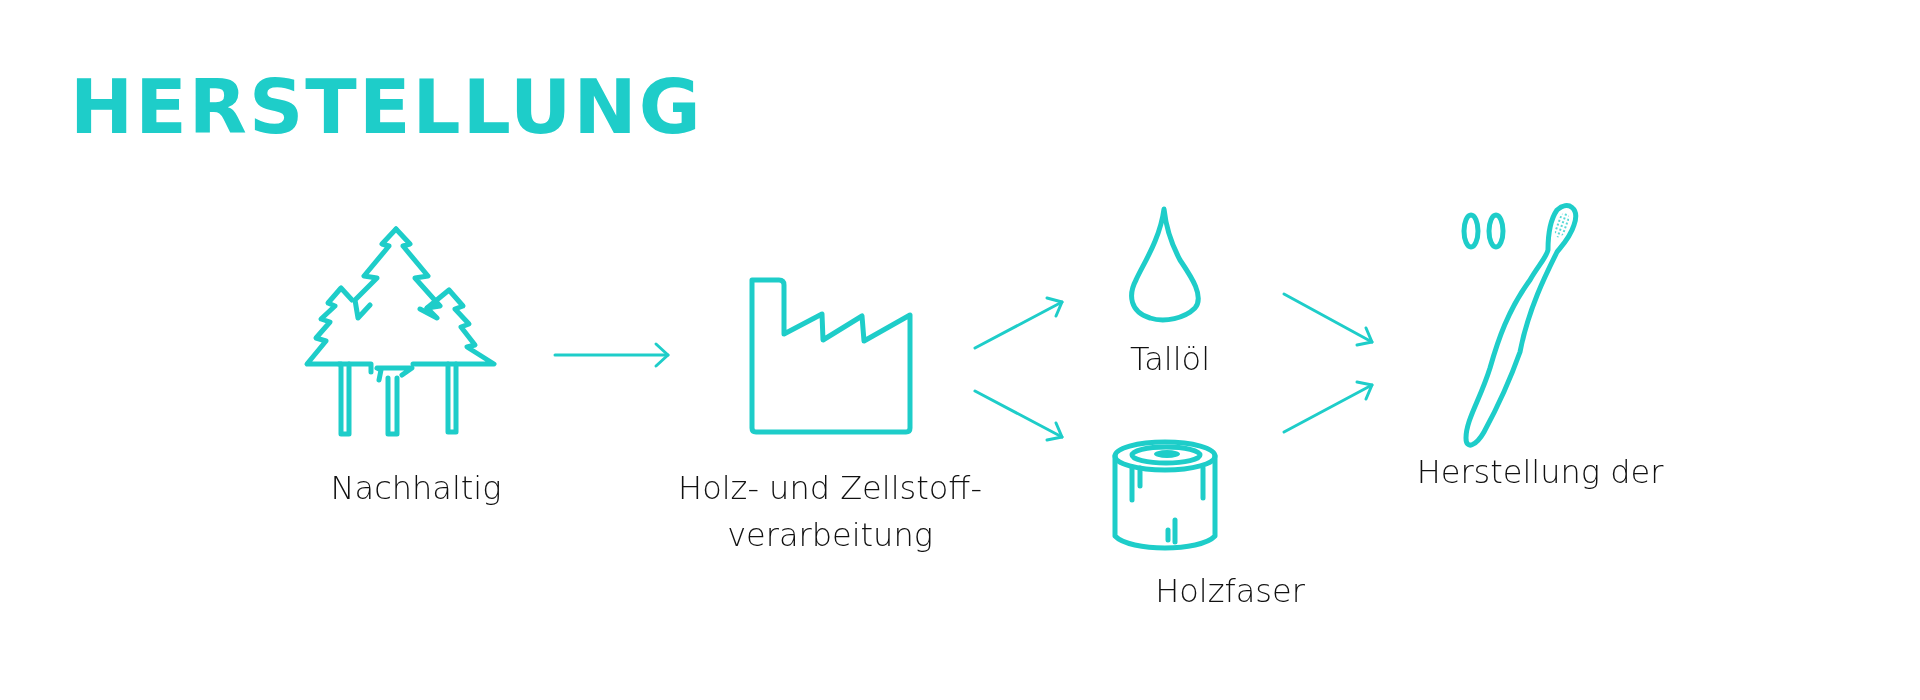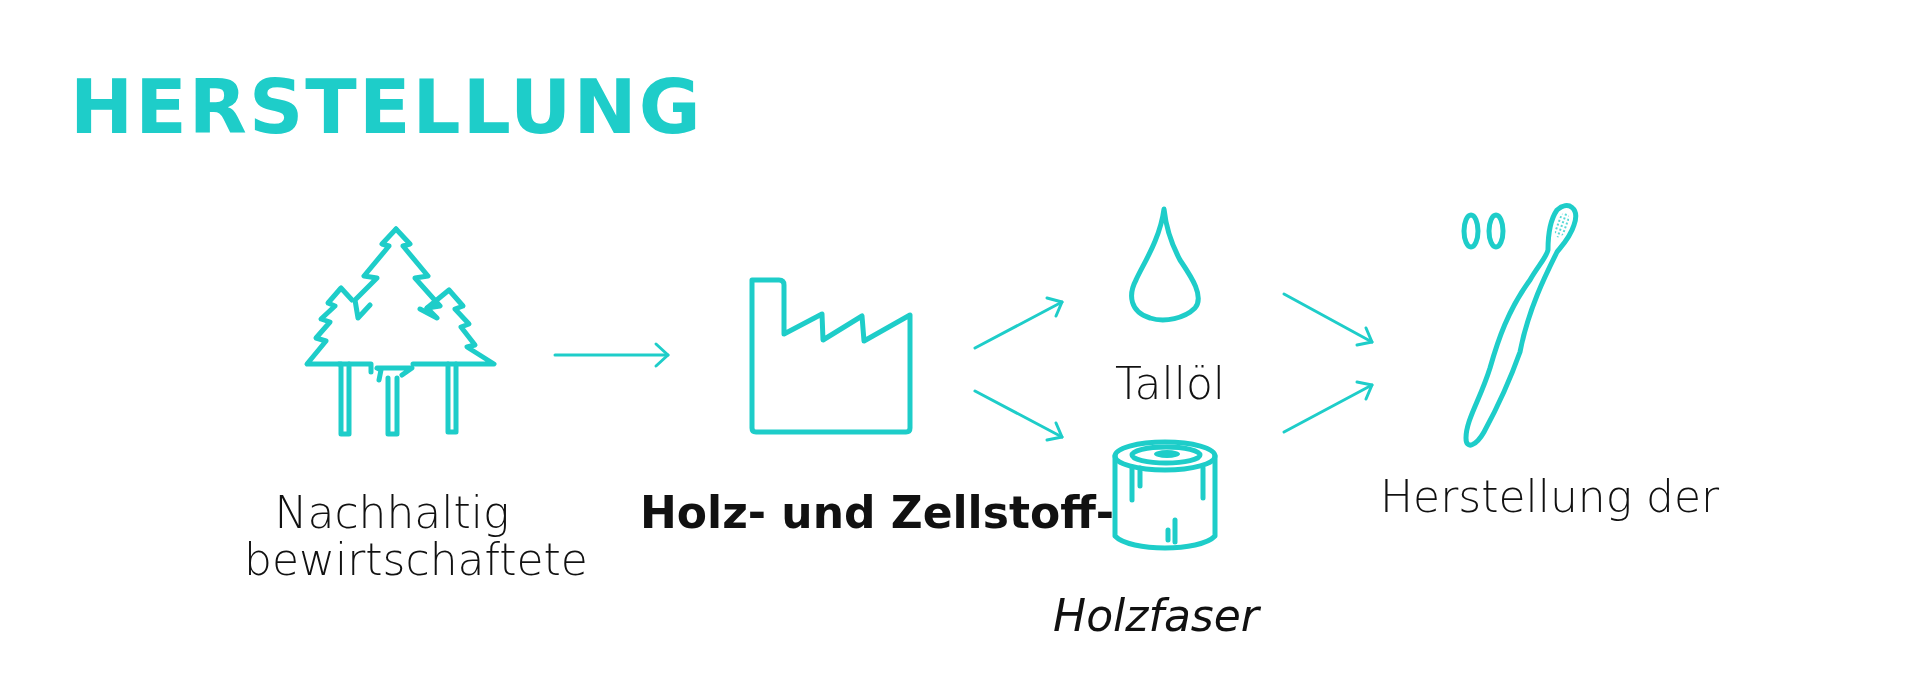--- a/index.html
+++ b/index.html
@@ -4,21 +4,21 @@
 <style>
   html, body { margin: 0; padding: 0; background: #ffffff; }
   body { width: 1920px; height: 700px; position: relative; overflow: hidden;
          font-family: "Liberation Sans", "DejaVu Sans", sans-serif; }
   .title { position: absolute; left: 70px; top: 70px; margin: 0;
            font-family: "DejaVu Sans", "Liberation Sans", sans-serif;
            font-weight: 900; font-size: 74px; letter-spacing: 2px;
            color: #1ecdc9; line-height: 1; transform: scaleX(1.02); transform-origin: left; }
   .label { position: absolute; text-align: center; color: #111111;
            font-family: "DejaVu Sans", sans-serif; font-weight: 300;
-           font-size: 44px; line-height: 47px; white-space: nowrap; margin-top: 24px; }
+           font-size: 32px; line-height: 47px; white-space: nowrap; }
   .label span { display: block; }
   svg.icons { position: absolute; left: 0; top: 0; }
   .st { fill: none; stroke: #1ecdc9; stroke-width: 5; stroke-linecap: round; stroke-linejoin: round; }
   .ar { fill: none; stroke: #1ecdc9; stroke-width: 3; stroke-linecap: round; stroke-linejoin: round; }
 </style>
 </head>
 <body>
 
 <h1 class="title">HERSTELLUNG</h1>
 
@@ -85,32 +85,32 @@
         <circle cx="2" cy="2" r="1" fill="#1ecdc9"></circle>
       </pattern>
     </defs>
     <ellipse class="st" cx="1471" cy="231" rx="7" ry="16" stroke-width="4" fill="url(#dots)"></ellipse>
     <ellipse class="st" cx="1496" cy="231" rx="7" ry="16" stroke-width="4" fill="url(#dots)"></ellipse>
     <path class="st" d="M1557 210 C1568 200 1580 208 1574 225 C1570 238 1560 248 1557 252 C1546 274 1528 310 1520 352 C1510 380 1496 410 1484 432 C1476 446 1466 450 1466 438 C1466 420 1480 400 1490 368 C1498 340 1508 310 1530 280 C1538 266 1546 258 1548 250 C1548 236 1550 220 1557 210 Z"></path>
     <ellipse cx="1562" cy="225" rx="6" ry="13" fill="url(#dots)" transform="rotate(20 1562 225)"></ellipse>
   </g>
 </svg>
 
-<div class="label" style="left:244px; top:465px; width:296px;">
+<div class="label" style="left:268px; top:465px; width:296px;">
   <span>Nachhaltig</span>
-  <span>bewirtschaftete</span>
 </div>
 
-<div class="label" style="left:640px; top:465px; width:380px;font-weight:bold;">
+<div class="label" style="left:640px; top:465px; width:380px;">
   <span>Holz- und Zellstoff-</span>
+  <span>verarbeitung</span>
 </div>
 
 <div class="label" style="left:1080px; top:336px; width:180px;">
   <span>Tallöl</span>
 </div>
 
-<div class="label" style="left:1051px; top:568px; width:210px;font-style:italic;">
+<div class="label" style="left:1125px; top:568px; width:210px;">
   <span>Holzfaser</span>
 </div>
 
 <div class="label" style="left:1380px; top:449px; width:320px;">
   <span>Herstellung der</span>
 </div>
 
 </body></html>

